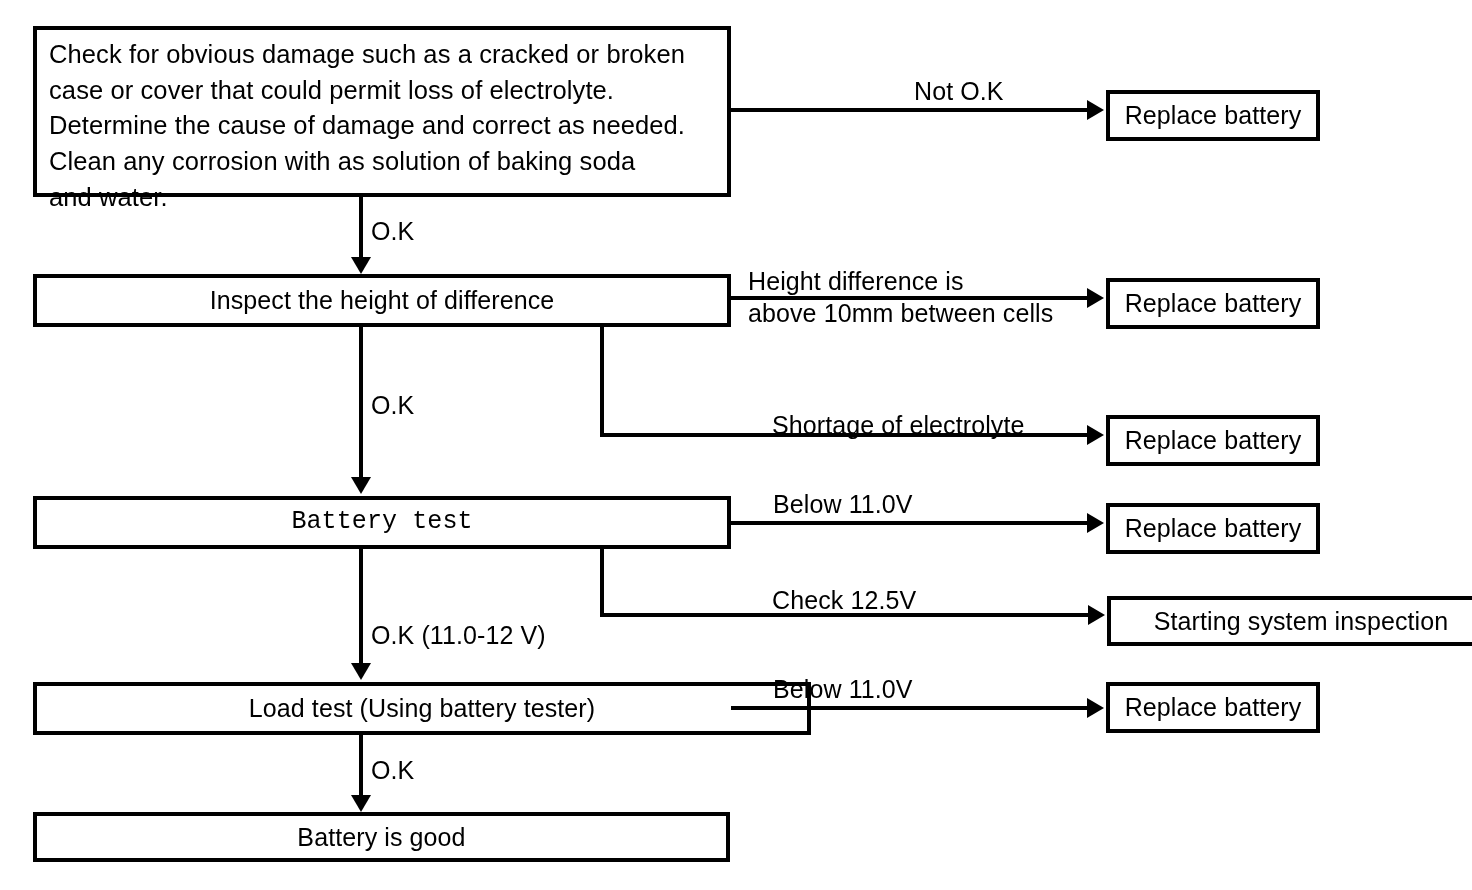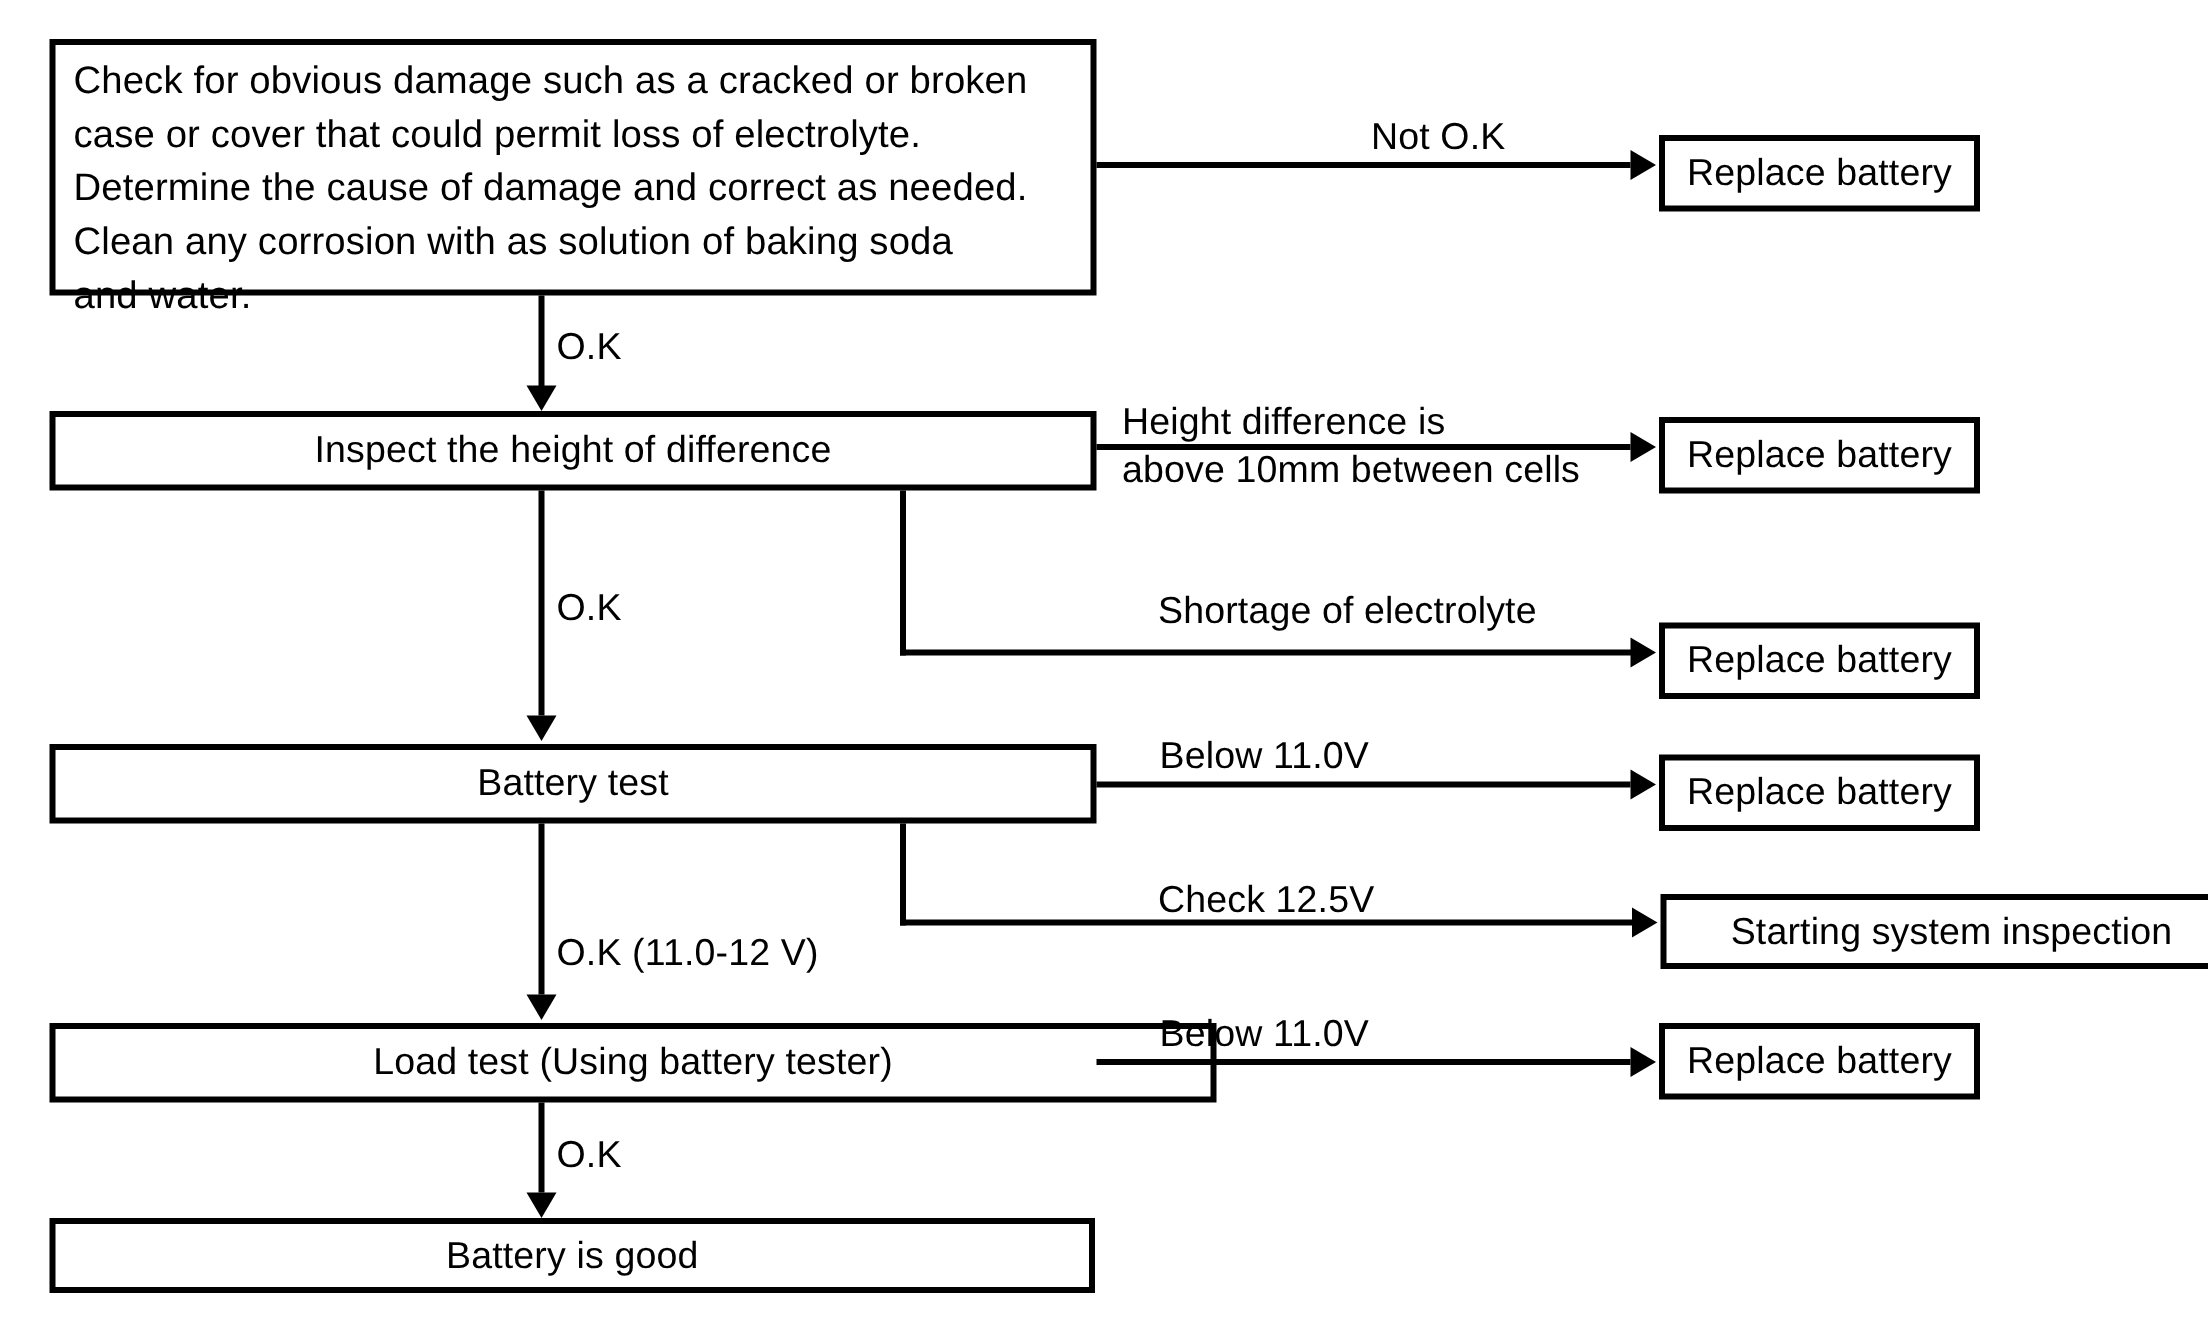--- a/index.html
+++ b/index.html
@@ -101,29 +101,29 @@
   <div class="hline" style="left:731px; top:296px; width:356px;"></div>
   <div class="arrow-right" style="left:1087px; top:288px;"></div>
   <div class="label" style="left:748px; top:234px;margin-top:32px;">Height difference is
 above 10mm between cells</div>
 
   <div class="box" style="left:1106px; top:278px; width:214px; height:51px;">Replace battery</div>
 
   <div class="vline" style="left:600px; top:327px; height:110px;"></div>
   <div class="hline" style="left:600px; top:433px; width:489px;"></div>
   <div class="arrow-right" style="left:1087px; top:425px;"></div>
-  <div class="label" style="left:772px; top:392px;text-align:center;">Shortage of electrolyte</div>
+  <div class="label" style="left:772px; top:410px;text-align:center;">Shortage of electrolyte</div>
 
   <div class="box" style="left:1106px; top:415px; width:214px; height:51px;">Replace battery</div>
 
   <div class="vline" style="left:359px; top:327px; height:150px;"></div>
   <div class="arrow-down" style="left:351px; top:477px;"></div>
   <div class="label" style="left:371px; top:390px;">O.K</div>
 
-  <div class="box" style="left:33px; top:496px; width:698px; height:53px;">Battery test</div>
+  <div class="box" style="left:33px; top:496px; width:698px; height:53px;font-family:Liberation Mono, monospace;">Battery test</div>
 
   <div class="hline" style="left:731px; top:521px; width:356px;"></div>
   <div class="arrow-right" style="left:1087px; top:513px;"></div>
   <div class="label" style="left:773px; top:489px;">Below 11.0V</div>
 
   <div class="box" style="left:1106px; top:503px; width:214px; height:51px;">Replace battery</div>
 
   <div class="vline" style="left:600px; top:549px; height:68px;"></div>
   <div class="hline" style="left:600px; top:613px; width:490px;"></div>
   <div class="arrow-right" style="left:1088px; top:605px;"></div>

